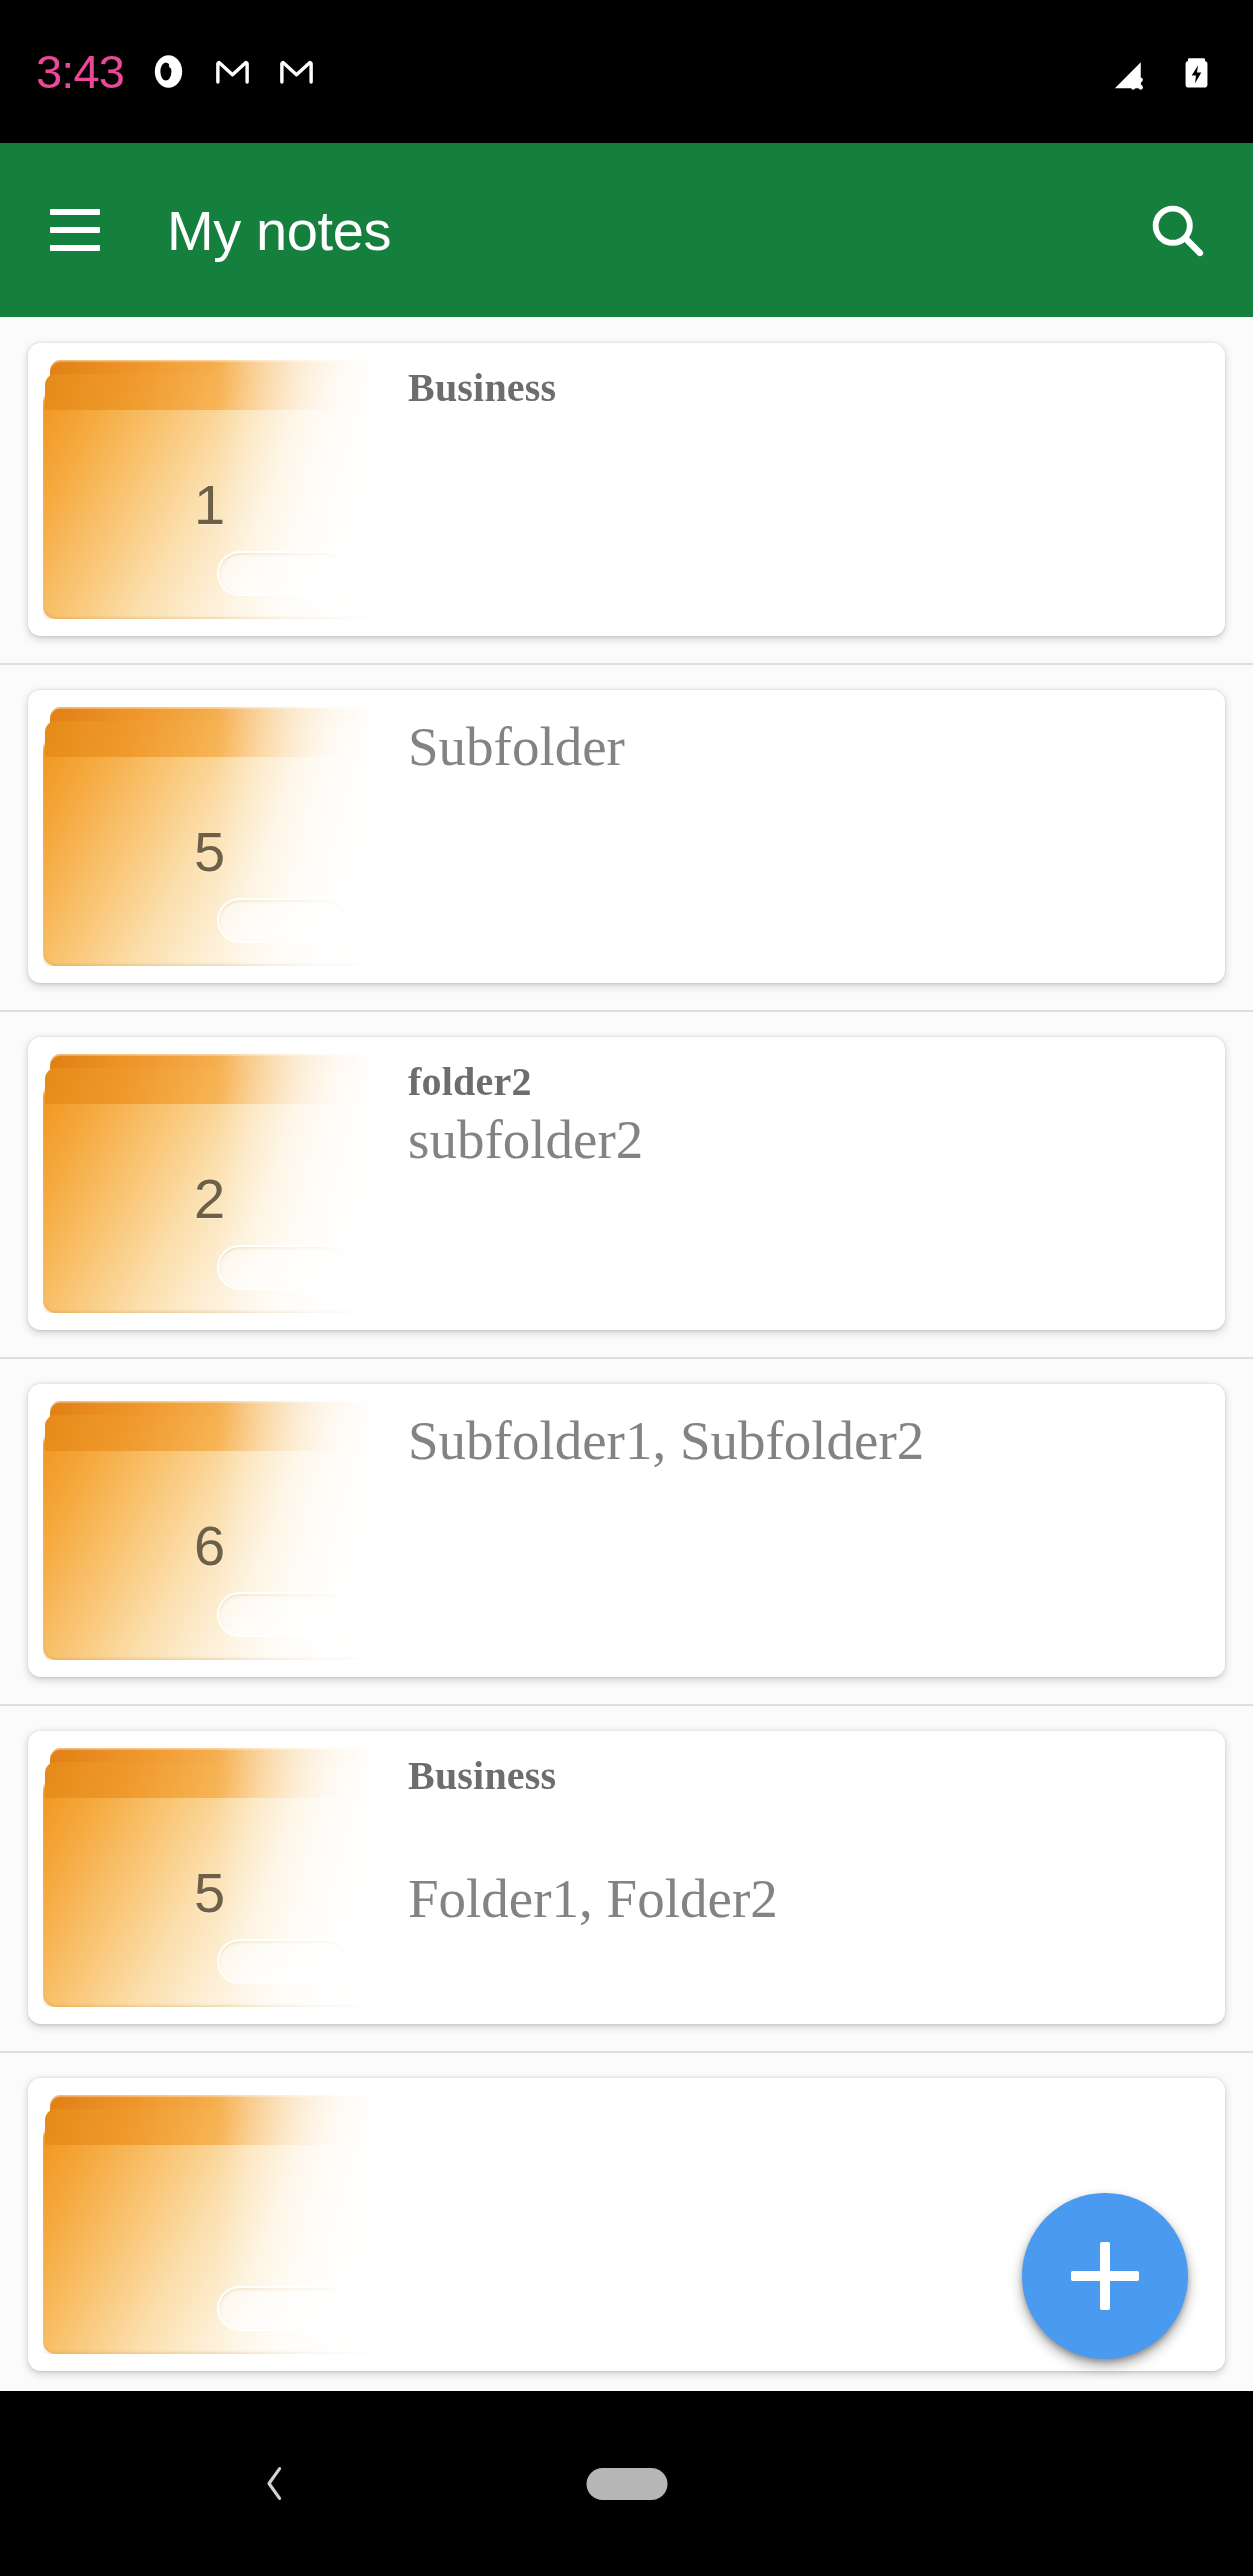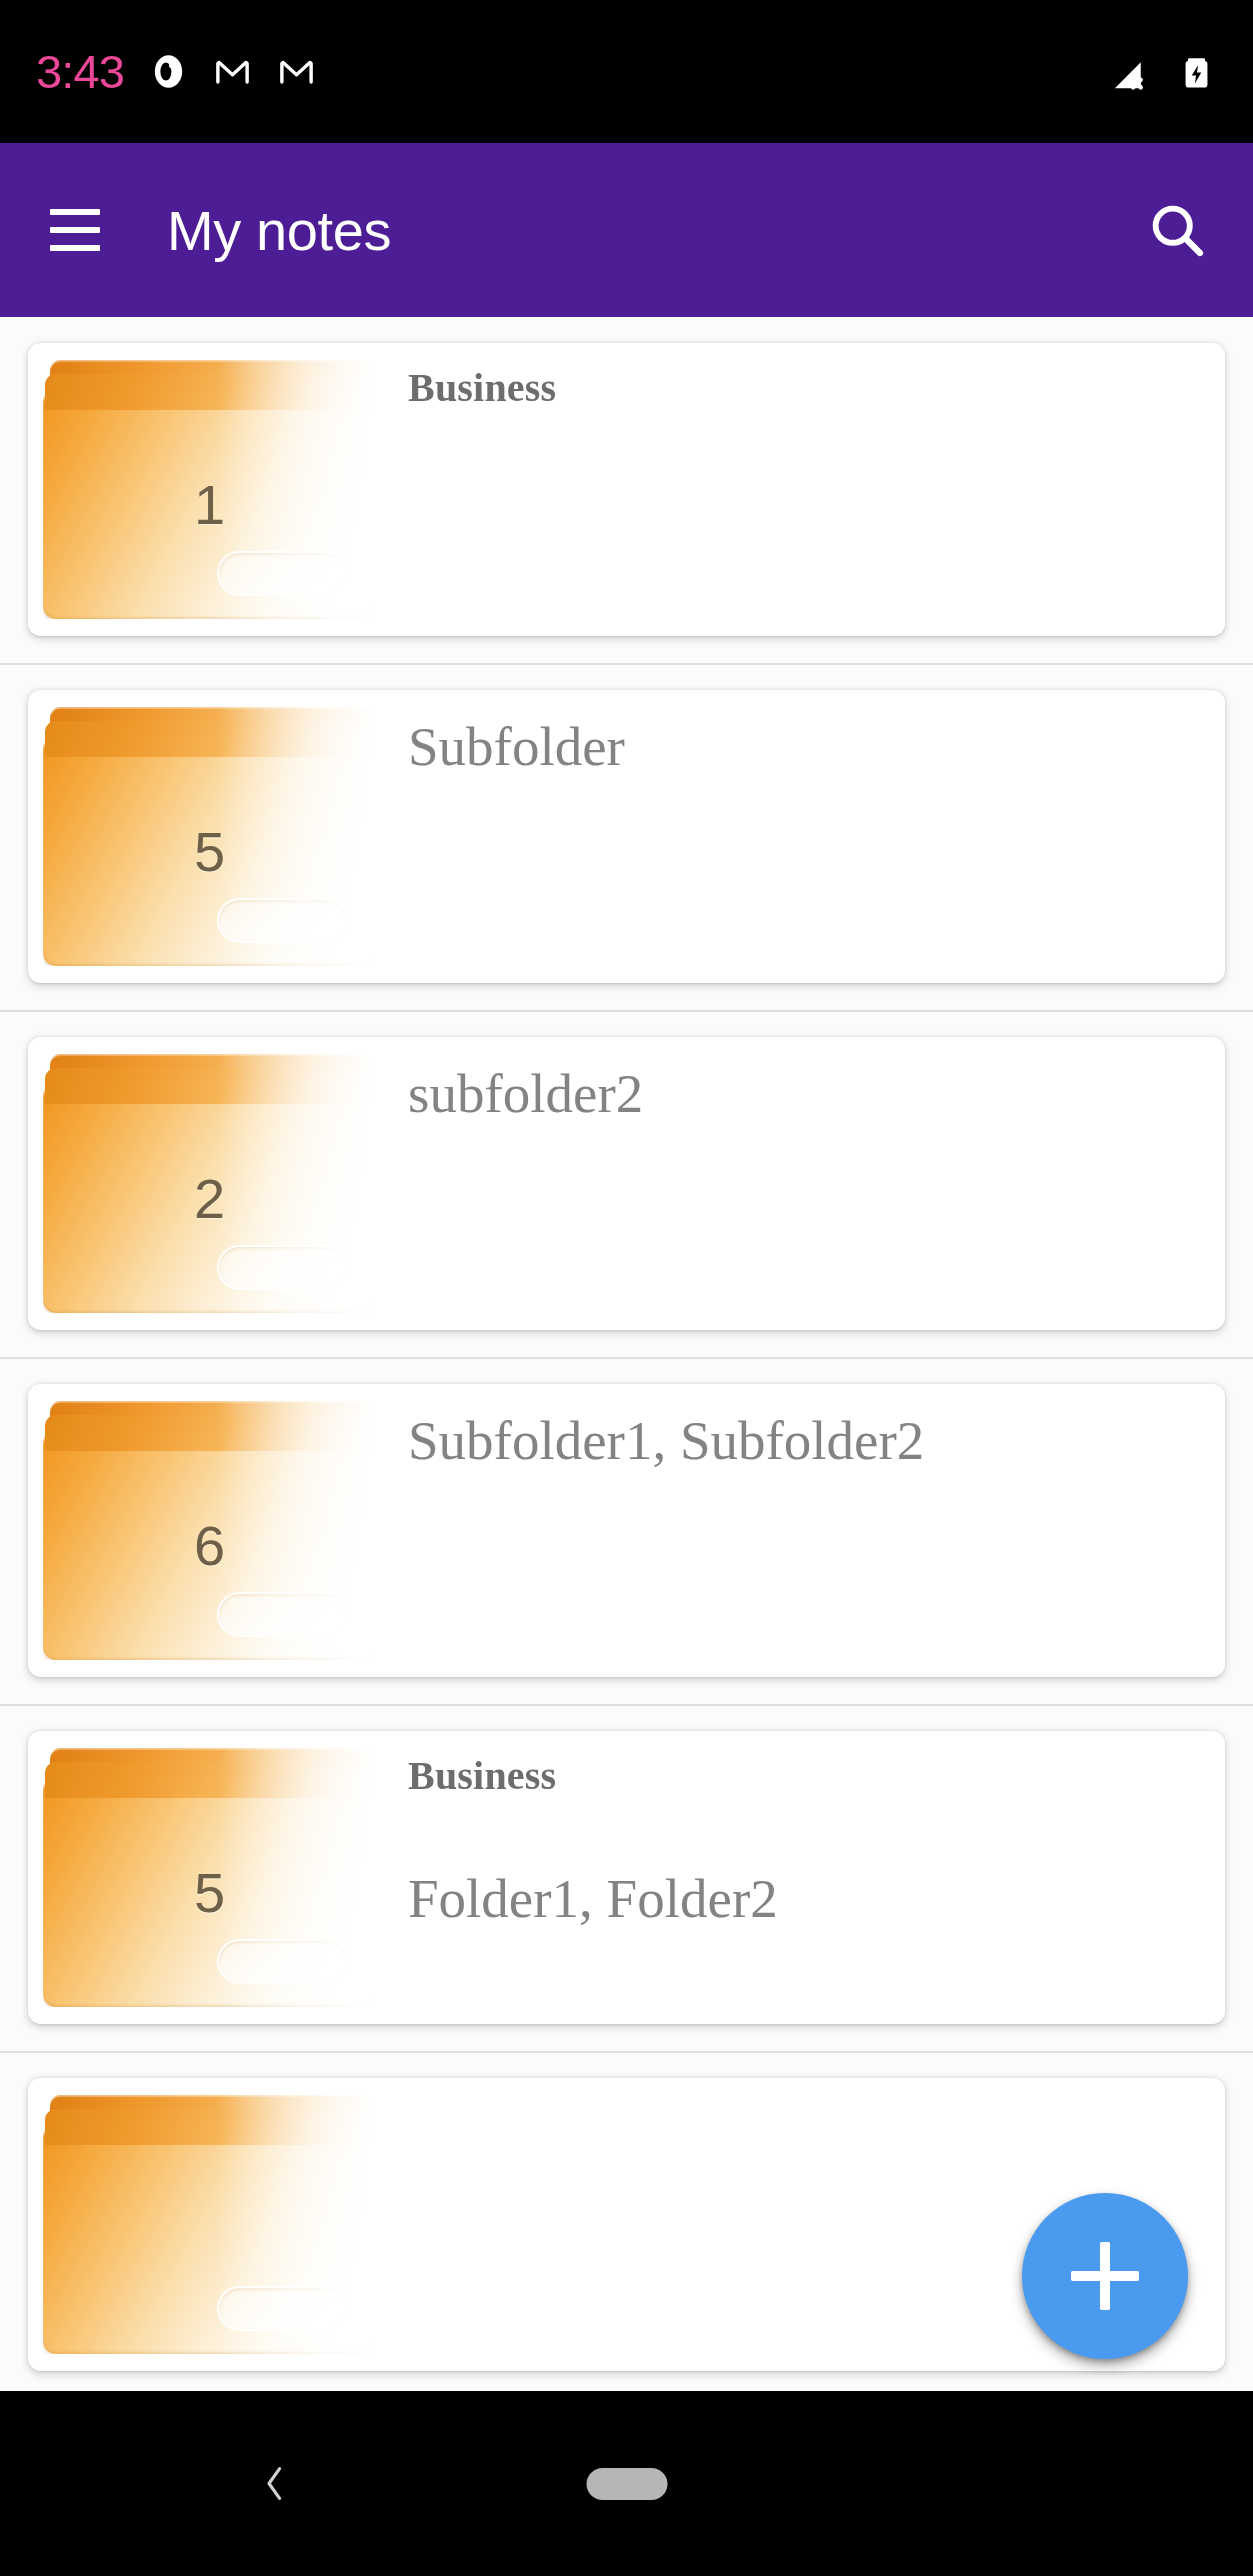--- a/index.html
+++ b/index.html
@@ -35,21 +35,21 @@
   .notif-icon { display:flex; align-items:center; justify-content:center; }
   #status-right {
     margin-left:auto;
     display:flex; align-items:center; gap:18px;
   }
 
   
   #app-bar {
     position:absolute; top:143px; left:0;
     width:1253px; height:174px;
-    background:#4c1d95;
+    background:#15803d;
     display:flex; align-items:center;
     padding:0 36px;
   }
   #menu-button {
     width:77px; height:77px;
     display:flex; flex-direction:column; justify-content:center;
     align-items:center; gap:11.6px;
     cursor:pointer; flex:0 0 auto;
   }
   #menu-button span {
@@ -329,20 +329,21 @@
     <div class="list-cell">
       <div class="folder-card">
         <div class="folder-icon">
           <div class="folder-body"></div>
           <div class="folder-lip"></div>
           <div class="folder-lip2"></div>
           <div class="folder-count">2</div>
           <div class="folder-tab"></div>
         </div>
         <div class="folder-text">
+          <div class="folder-title">folder2</div>
           <div class="folder-subtitle">subfolder2</div>
         </div>
       </div>
     </div>
 
     <div class="list-cell">
       <div class="folder-card">
         <div class="folder-icon">
           <div class="folder-body"></div>
           <div class="folder-lip"></div>

